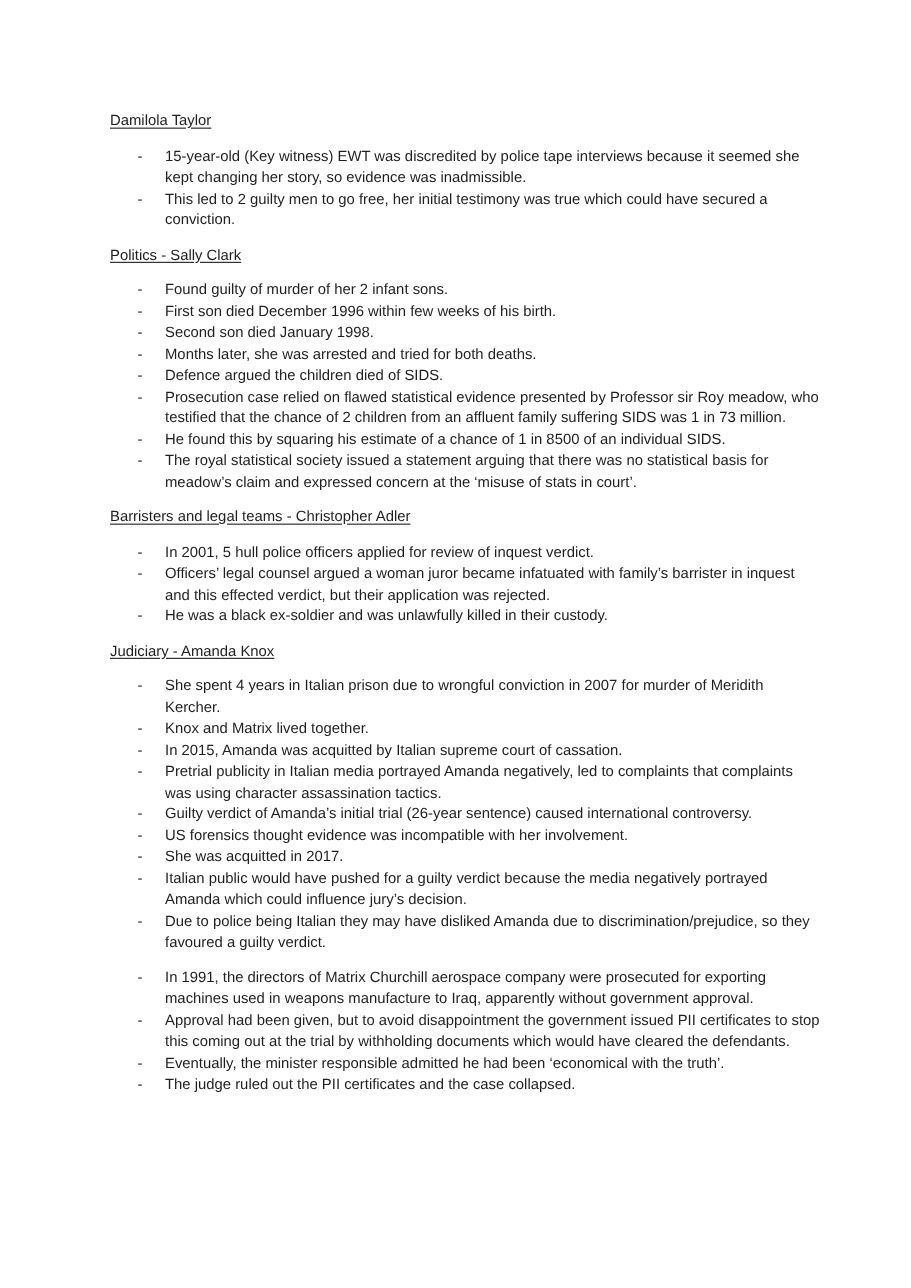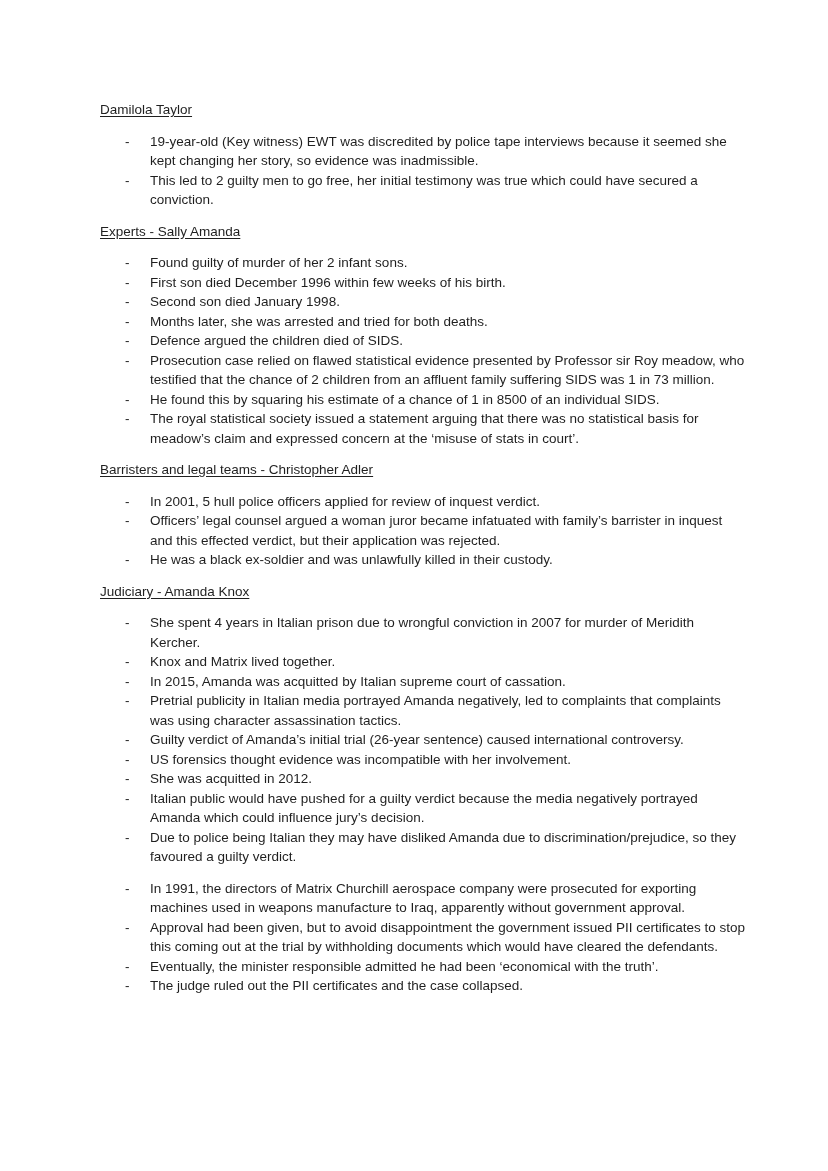--- a/index.html
+++ b/index.html
@@ -44,24 +44,24 @@
     top: 0;
   }
 </style>
 </head>
 <body>
 
 <div class="page">
   <div id="sections">
       <div class="heading">Damilola Taylor</div>
       <ul class="bullets">
-        <li>19-year-old (Key witness) EWT was discredited by police tape interviews because it seemed she kept changing her story, so evidence was inadmissible.</li>
+        <li>15-year-old (Key witness) EWT was discredited by police tape interviews because it seemed she kept changing her story, so evidence was inadmissible.</li>
         <li>This led to 2 guilty men to go free, her initial testimony was true which could have secured a conviction.</li>
       </ul>
-      <div class="heading">Experts - Sally Amanda</div>
+      <div class="heading">Politics - Sally Clark</div>
       <ul class="bullets">
         <li>Found guilty of murder of her 2 infant sons.</li>
         <li>First son died December 1996 within few weeks of his birth.</li>
         <li>Second son died January 1998.</li>
         <li>Months later, she was arrested and tried for both deaths.</li>
         <li>Defence argued the children died of SIDS.</li>
         <li>Prosecution case relied on flawed statistical evidence presented by Professor sir Roy meadow, who testified that the chance of 2 children from an affluent family suffering SIDS was 1 in 73 million.</li>
         <li>He found this by squaring his estimate of a chance of 1 in 8500 of an individual SIDS.</li>
         <li>The royal statistical society issued a statement arguing that there was no statistical basis for meadow’s claim and expressed concern at the ‘misuse of stats in court’.</li>
       </ul>
@@ -72,21 +72,21 @@
         <li>He was a black ex-soldier and was unlawfully killed in their custody.</li>
       </ul>
       <div class="heading">Judiciary - Amanda Knox</div>
       <ul class="bullets">
         <li>She spent 4 years in Italian prison due to wrongful conviction in 2007 for murder of Meridith Kercher.</li>
         <li>Knox and Matrix lived together.</li>
         <li>In 2015, Amanda was acquitted by Italian supreme court of cassation.</li>
         <li>Pretrial publicity in Italian media portrayed Amanda negatively, led to complaints that complaints was using character assassination tactics.</li>
         <li>Guilty verdict of Amanda’s initial trial (26-year sentence) caused international controversy.</li>
         <li>US forensics thought evidence was incompatible with her involvement.</li>
-        <li>She was acquitted in 2012.</li>
+        <li>She was acquitted in 2017.</li>
         <li>Italian public would have pushed for a guilty verdict because the media negatively portrayed Amanda which could influence jury’s decision.</li>
         <li>Due to police being Italian they may have disliked Amanda due to discrimination/prejudice, so they favoured a guilty verdict.</li>
       </ul>
       <ul class="bullets">
         <li>In 1991, the directors of Matrix Churchill aerospace company were prosecuted for exporting machines used in weapons manufacture to Iraq, apparently without government approval.</li>
         <li>Approval had been given, but to avoid disappointment the government issued PII certificates to stop this coming out at the trial by withholding documents which would have cleared the defendants.</li>
         <li>Eventually, the minister responsible admitted he had been ‘economical with the truth’.</li>
         <li>The judge ruled out the PII certificates and the case collapsed.</li>
       </ul>
     </div>

